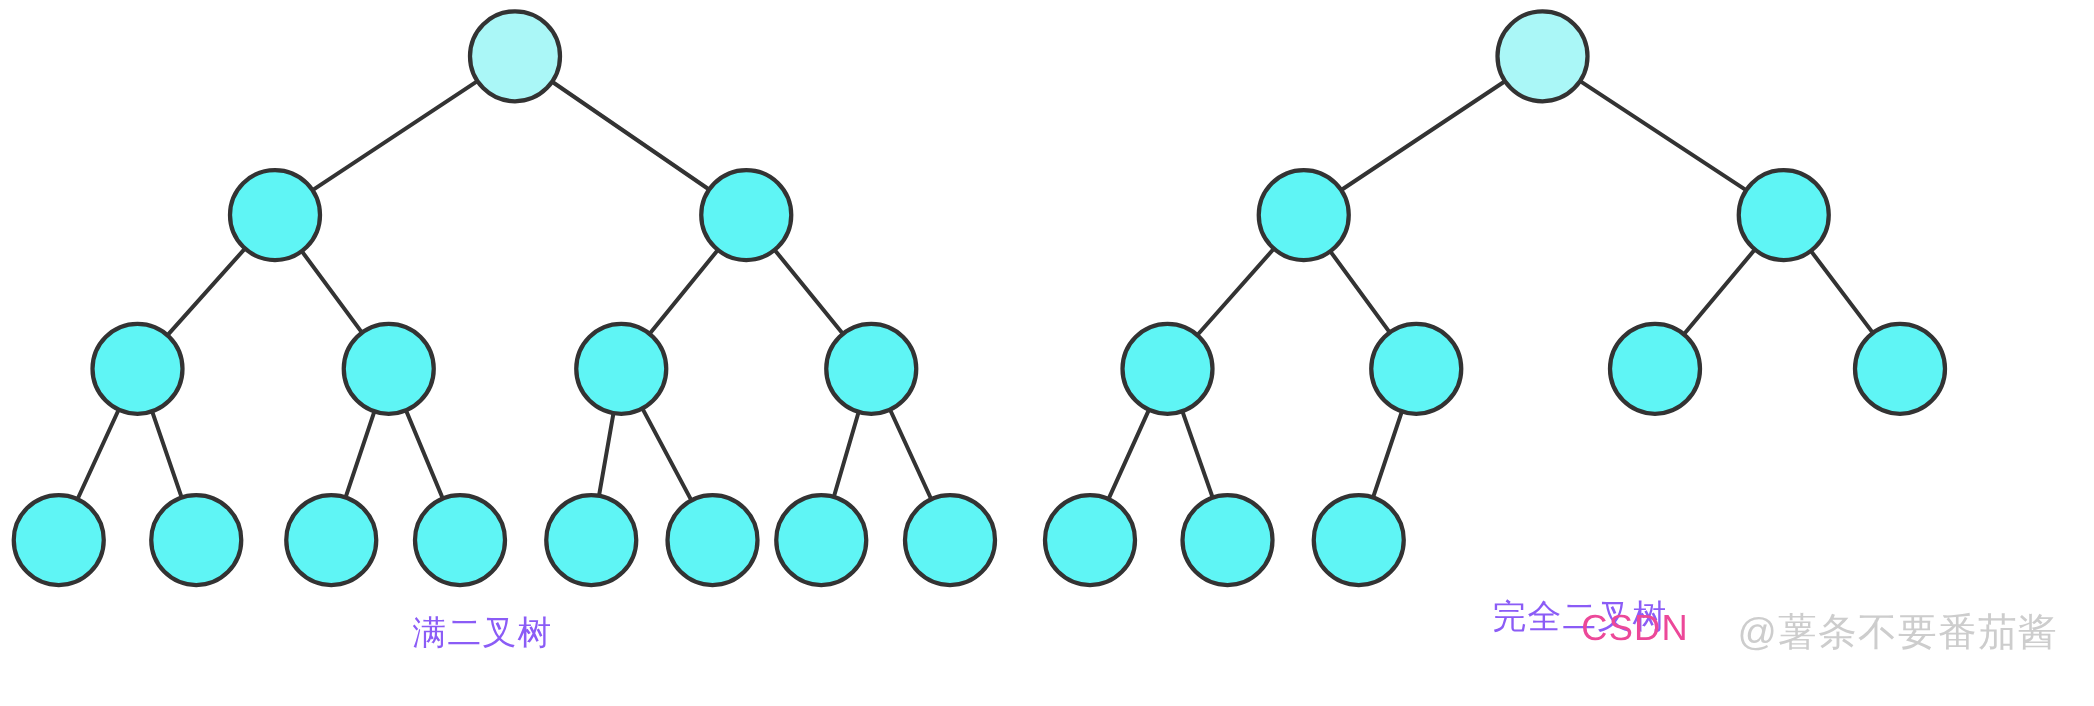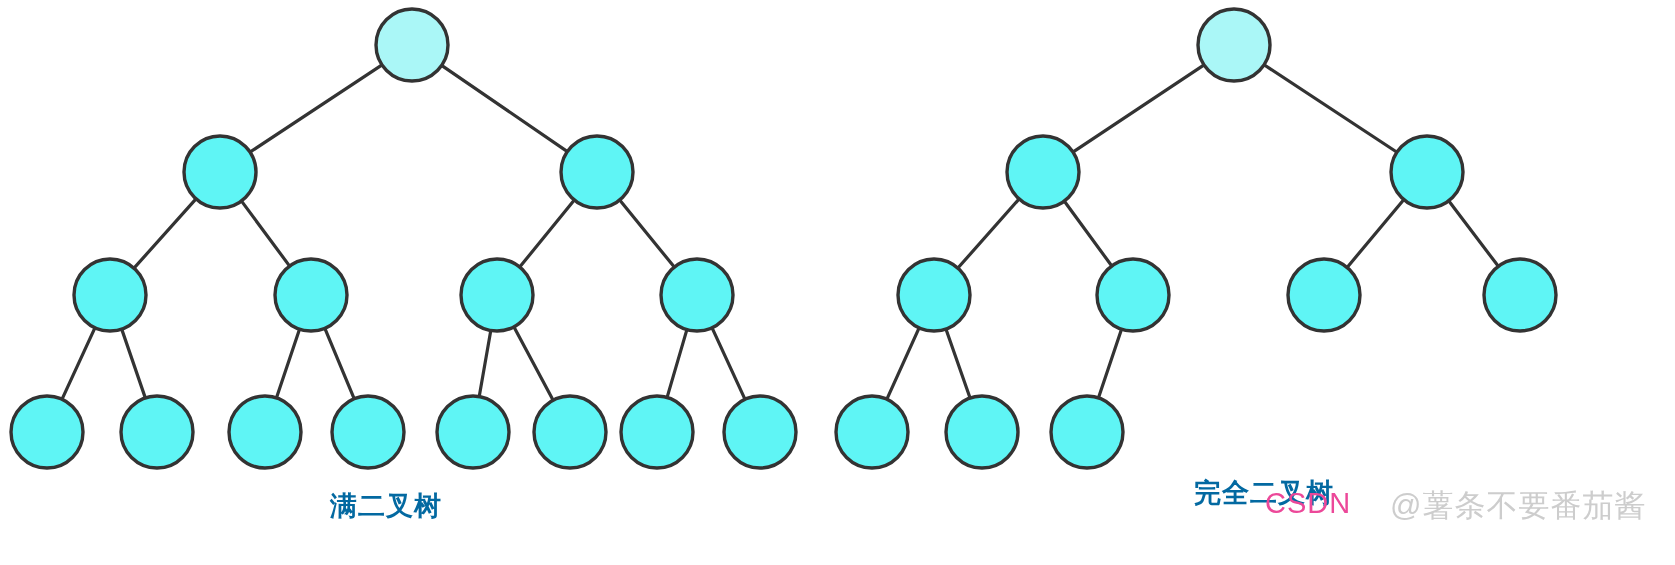--- a/index.html
+++ b/index.html
@@ -31,22 +31,22 @@
     stroke-linecap: round;
     fill: none;
   }
   .node-circle {
     stroke: #333333;
     stroke-width: 3.4;
   }
   .caption {
     position: absolute;
     font-size: 27px;
-    font-weight: bold;
-    color: #0369a1;
+    font-weight: normal;
+    color: #8b5cf6;
     white-space: nowrap;
     letter-spacing: 1px;
   }
   #caption-full {
     left: 330px;
     top: 488px;
   }
   #caption-complete {
     left: 1194px;
     top: 475px;

